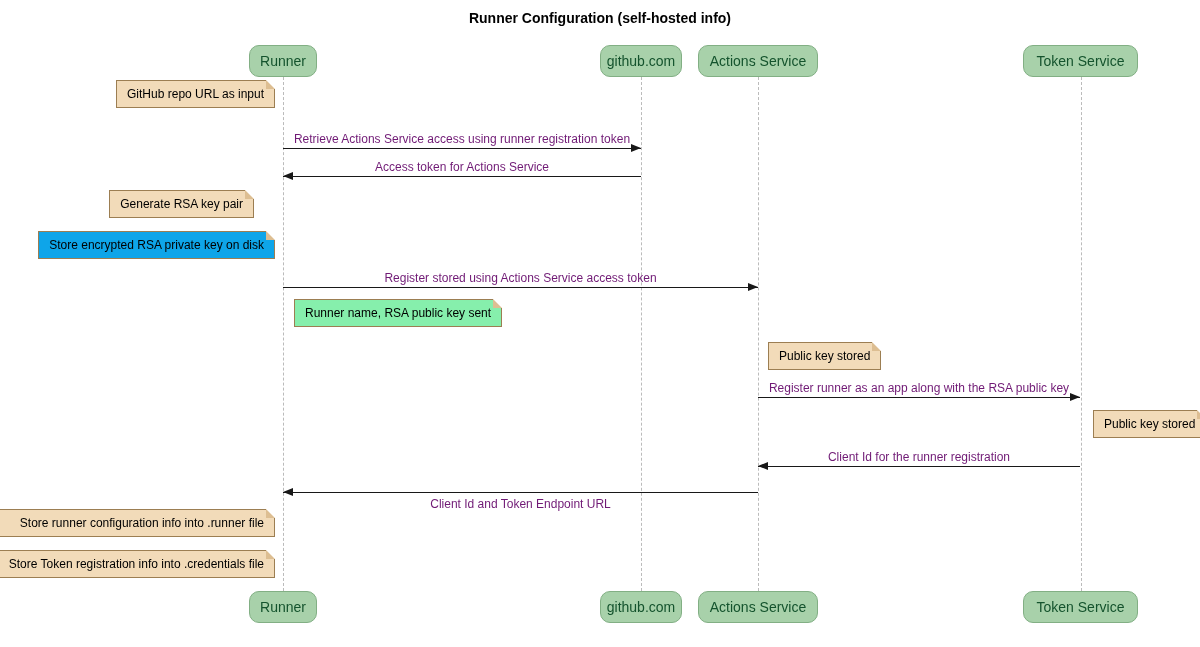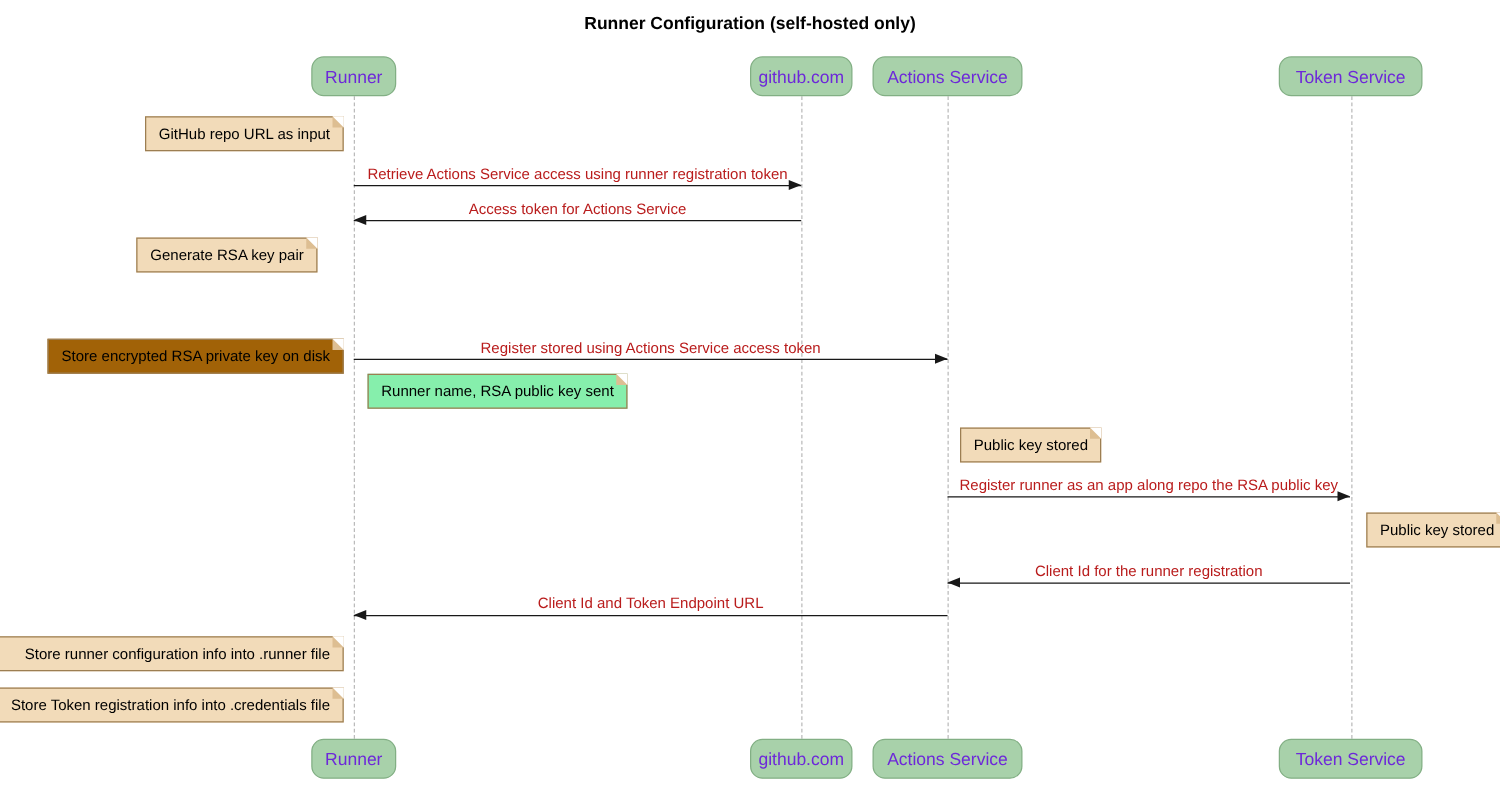--- a/index.html
+++ b/index.html
@@ -23,21 +23,21 @@
   }
   .actor {
     position: absolute;
     display: flex;
     align-items: center;
     justify-content: center;
     box-sizing: border-box;
     height: 32px;
     border-radius: 10px;
     font-size: 14px;
-    color: #6d28d9;
+    color: #14532d;
     white-space: nowrap;
   }
   .lifeline {
     position: absolute;
     width: 0;
   }
   .note {
     position: absolute;
     box-sizing: border-box;
     font-size: 12px;
@@ -53,59 +53,59 @@
     border-style: solid;
     border-width: 0 9px 9px 0;
   }
   .msg-line { position: absolute; height: 0; }
   .msg-label {
     position: absolute;
     font-size: 12px;
     line-height: 14px;
     text-align: center;
     white-space: nowrap;
-    color: #b91c1c;
+    color: #701a75;
   }
   .arrow-head { position: absolute; width: 0; height: 0; }
 </style>
 </head>
 <body>
 
 <div id="stage">
-  <div class="title">Runner Configuration (self-hosted only)</div>
+  <div class="title">Runner Configuration (self-hosted info)</div>
   <div id="layer-lifelines">
       <div class="lifeline" style="left: 283px; top: 77px; height: 514px; border-left: 1px dashed rgb(187, 187, 187);"></div>
       <div class="lifeline" style="left: 641px; top: 77px; height: 514px; border-left: 1px dashed rgb(187, 187, 187);"></div>
       <div class="lifeline" style="left: 758px; top: 77px; height: 514px; border-left: 1px dashed rgb(187, 187, 187);"></div>
       <div class="lifeline" style="left: 1080.5px; top: 77px; height: 514px; border-left: 1px dashed rgb(187, 187, 187);"></div>
     </div>
   <div id="layer-messages">
       <div class="msg-line" style="left: 283px; top: 148px; width: 358px; border-top: 1px solid rgb(24, 24, 24);"></div>
       <div class="msg-label" style="left: 283px; width: 358px; top: 132px;">Retrieve Actions Service access using runner registration token</div>
       <div class="arrow-head" style="top: 144px; border-top: 4px solid transparent; border-bottom: 4px solid transparent; left: 631px; border-left: 10px solid rgb(24, 24, 24);"></div>
       <div class="msg-line" style="left: 283px; top: 176px; width: 358px; border-top: 1px solid rgb(24, 24, 24);"></div>
       <div class="msg-label" style="left: 283px; width: 358px; top: 160px;">Access token for Actions Service</div>
       <div class="arrow-head" style="top: 172px; border-top: 4px solid transparent; border-bottom: 4px solid transparent; left: 283px; border-right: 10px solid rgb(24, 24, 24);"></div>
       <div class="msg-line" style="left: 283px; top: 287px; width: 475px; border-top: 1px solid rgb(24, 24, 24);"></div>
       <div class="msg-label" style="left: 283px; width: 475px; top: 271px;">Register stored using Actions Service access token</div>
       <div class="arrow-head" style="top: 283px; border-top: 4px solid transparent; border-bottom: 4px solid transparent; left: 748px; border-left: 10px solid rgb(24, 24, 24);"></div>
       <div class="msg-line" style="left: 758px; top: 397px; width: 322px; border-top: 1px solid rgb(24, 24, 24);"></div>
-      <div class="msg-label" style="left: 758px; width: 322px; top: 381px;">Register runner as an app along repo the RSA public key</div>
+      <div class="msg-label" style="left: 758px; width: 322px; top: 381px;">Register runner as an app along with the RSA public key</div>
       <div class="arrow-head" style="top: 393px; border-top: 4px solid transparent; border-bottom: 4px solid transparent; left: 1070px; border-left: 10px solid rgb(24, 24, 24);"></div>
       <div class="msg-line" style="left: 758px; top: 466px; width: 322px; border-top: 1px solid rgb(24, 24, 24);"></div>
       <div class="msg-label" style="left: 758px; width: 322px; top: 450px;">Client Id for the runner registration</div>
       <div class="arrow-head" style="top: 462px; border-top: 4px solid transparent; border-bottom: 4px solid transparent; left: 758px; border-right: 10px solid rgb(24, 24, 24);"></div>
       <div class="msg-line" style="left: 283px; top: 492px; width: 475px; border-top: 1px solid rgb(24, 24, 24);"></div>
-      <div class="msg-label" style="left: 283px; width: 475px; top: 475px;">Client Id and Token Endpoint URL</div>
+      <div class="msg-label" style="left: 283px; width: 475px; top: 497px;">Client Id and Token Endpoint URL</div>
       <div class="arrow-head" style="top: 488px; border-top: 4px solid transparent; border-bottom: 4px solid transparent; left: 283px; border-right: 10px solid rgb(24, 24, 24);"></div>
     </div>
   <div id="layer-notes">
-      <div class="note" style="top: 93px; right: 925px; background: rgb(242, 219, 185); border: 1px solid rgb(156, 126, 82);">GitHub repo URL as input<div class="fold" style="border-color: rgb(255, 255, 255) rgb(255, 255, 255) rgb(221, 190, 146) rgb(221, 190, 146);"></div></div>
+      <div class="note" style="top: 80px; right: 925px; background: rgb(242, 219, 185); border: 1px solid rgb(156, 126, 82);">GitHub repo URL as input<div class="fold" style="border-color: rgb(255, 255, 255) rgb(255, 255, 255) rgb(221, 190, 146) rgb(221, 190, 146);"></div></div>
       <div class="note" style="top: 190px; right: 946px; background: rgb(242, 219, 185); border: 1px solid rgb(156, 126, 82);">Generate RSA key pair<div class="fold" style="border-color: rgb(255, 255, 255) rgb(255, 255, 255) rgb(221, 190, 146) rgb(221, 190, 146);"></div></div>
-      <div class="note" style="top: 231px; right: 925px; background: #a16207; border: 1px solid rgb(156, 126, 82); margin-top: 40px;">Store encrypted RSA private key on disk<div class="fold" style="border-color: rgb(255, 255, 255) rgb(255, 255, 255) rgb(221, 190, 146) rgb(221, 190, 146);"></div></div>
+      <div class="note" style="top: 231px; right: 925px; background: #0ea5e9; border: 1px solid rgb(156, 126, 82);">Store encrypted RSA private key on disk<div class="fold" style="border-color: rgb(255, 255, 255) rgb(255, 255, 255) rgb(221, 190, 146) rgb(221, 190, 146);"></div></div>
       <div class="note" style="top: 299px; left: 294px; background: #86efac; border: 1px solid rgb(156, 126, 82);">Runner name, RSA public key sent<div class="fold" style="border-color: rgb(255, 255, 255) rgb(255, 255, 255) rgb(221, 190, 146) rgb(221, 190, 146);"></div></div>
       <div class="note" style="top: 342px; left: 768px; background: rgb(242, 219, 185); border: 1px solid rgb(156, 126, 82);">Public key stored<div class="fold" style="border-color: rgb(255, 255, 255) rgb(255, 255, 255) rgb(221, 190, 146) rgb(221, 190, 146);"></div></div>
       <div class="note" style="top: 410px; left: 1093px; background: rgb(242, 219, 185); border: 1px solid rgb(156, 126, 82);">Public key stored<div class="fold" style="border-color: rgb(255, 255, 255) rgb(255, 255, 255) rgb(221, 190, 146) rgb(221, 190, 146);"></div></div>
       <div class="note" style="top: 509px; right: 925px; background: rgb(242, 219, 185); border: 1px solid rgb(156, 126, 82); padding-left: 25px;">Store runner configuration info into .runner file<div class="fold" style="border-color: rgb(255, 255, 255) rgb(255, 255, 255) rgb(221, 190, 146) rgb(221, 190, 146);"></div></div>
       <div class="note" style="top: 550px; right: 925px; background: rgb(242, 219, 185); border: 1px solid rgb(156, 126, 82);">Store Token registration info into .credentials file<div class="fold" style="border-color: rgb(255, 255, 255) rgb(255, 255, 255) rgb(221, 190, 146) rgb(221, 190, 146);"></div></div>
     </div>
   <div id="layer-actors">
       <div class="actor" style="left: 249px; top: 45px; width: 68px; background: rgb(168, 209, 170); border: 1px solid rgb(130, 175, 132);">Runner</div>
       <div class="actor" style="left: 249px; top: 591px; width: 68px; background: rgb(168, 209, 170); border: 1px solid rgb(130, 175, 132);">Runner</div>
       <div class="actor" style="left: 600px; top: 45px; width: 82px; background: rgb(168, 209, 170); border: 1px solid rgb(130, 175, 132);">github.com</div>

